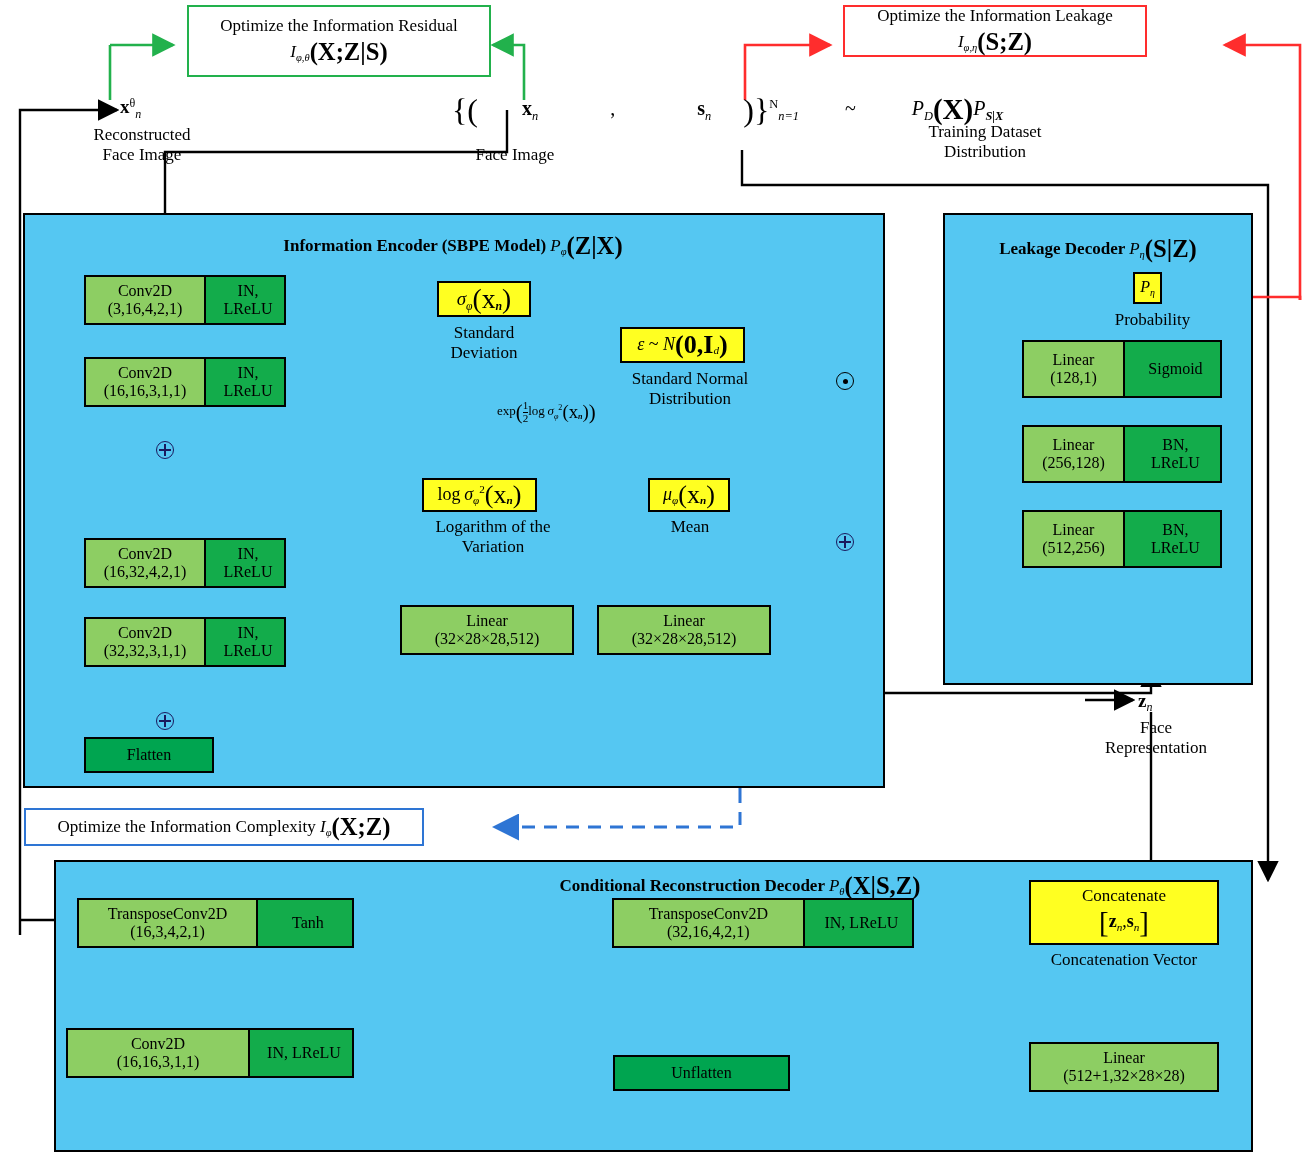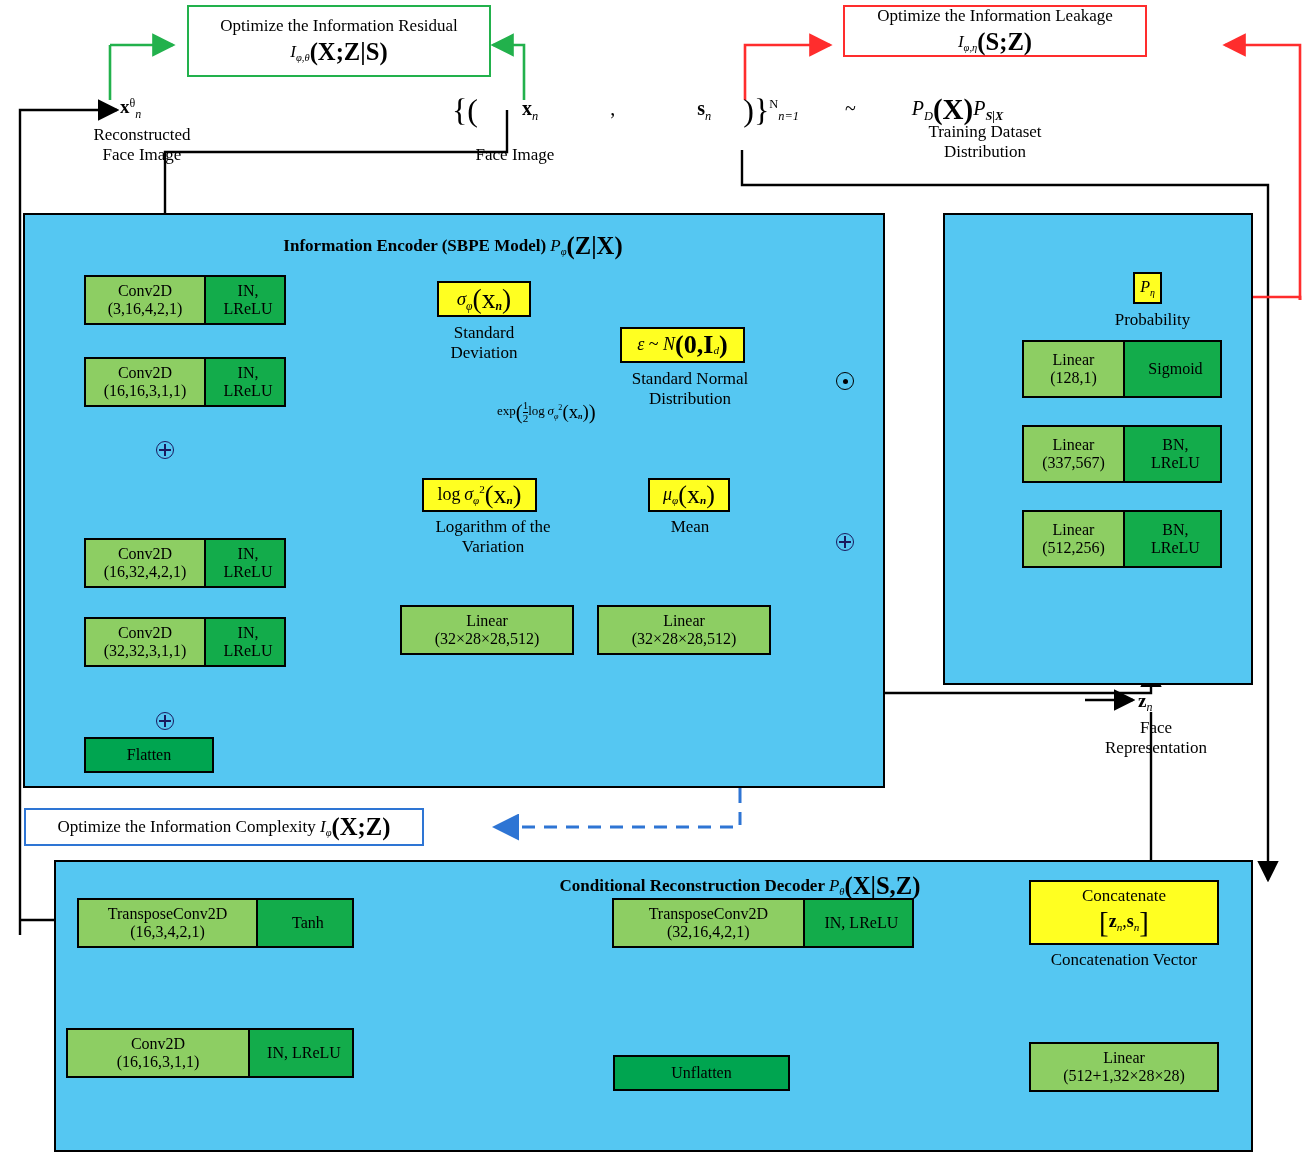--- a/index.html
+++ b/index.html
@@ -310,41 +310,45 @@
   </div>
 
   <div class="abs" style="left:497px;top:400px;white-space:nowrap;font-size:13px;">
     <span>exp</span><span class="bigparen">(</span><span class="frac"><span class="n">1</span><span class="d">2</span></span><span>log</span> <span class="mi">σ</span><sub>φ</sub><sup>2</sup><span class="paren">(x</span><sub class="bb">n</sub><span class="paren">)</span><span class="bigparen">)</span>
   </div>
 
   <div class="abs odot" style="left:836px;top:336px;"></div>
   <div class="abs oplus" style="left:836px;top:479px;"></div>
 
   <div class="abs panel" style="left:943px;top:213px;width:310px;height:472px;"></div>
+  <div class="abs panel-title" style="left:953px;top:235px;width:290px;">
+    <span>Leakage Decoder</span>
+    <span class="mi" style="font-weight:normal;">P</span><sub style="font-weight:normal;">η</sub><span class="bb paren">(S|Z)</span>
+  </div>
 
   <div class="abs ybox" style="left:1133px;top:272px;width:29px;height:32px;">
     <span style="font-size:16px;"><span class="mi">P</span><sub>η</sub></span>
   </div>
   <div class="abs txt" style="left:1090px;top:310px;width:125px;">
     <span>Probability</span>
   </div>
 
   <div class="abs obox" style="left:1022px;top:340px;width:200px;height:58px;">
     <div class="left" style="width:100px;">
         <span>Linear</span>
         <span>(128,1)</span>
       </div>
     <div class="right" style="width:98px;">
         <span>Sigmoid</span>
       </div>
   </div>
   <div class="abs obox" style="left:1022px;top:425px;width:200px;height:58px;">
     <div class="left" style="width:100px;">
         <span>Linear</span>
-        <span>(337,567)</span>
+        <span>(256,128)</span>
       </div>
     <div class="right" style="width:98px;">
         <span>BN,</span>
         <span>LReLU</span>
       </div>
   </div>
   <div class="abs obox" style="left:1022px;top:510px;width:200px;height:58px;">
     <div class="left" style="width:100px;">
         <span>Linear</span>
         <span>(512,256)</span>

